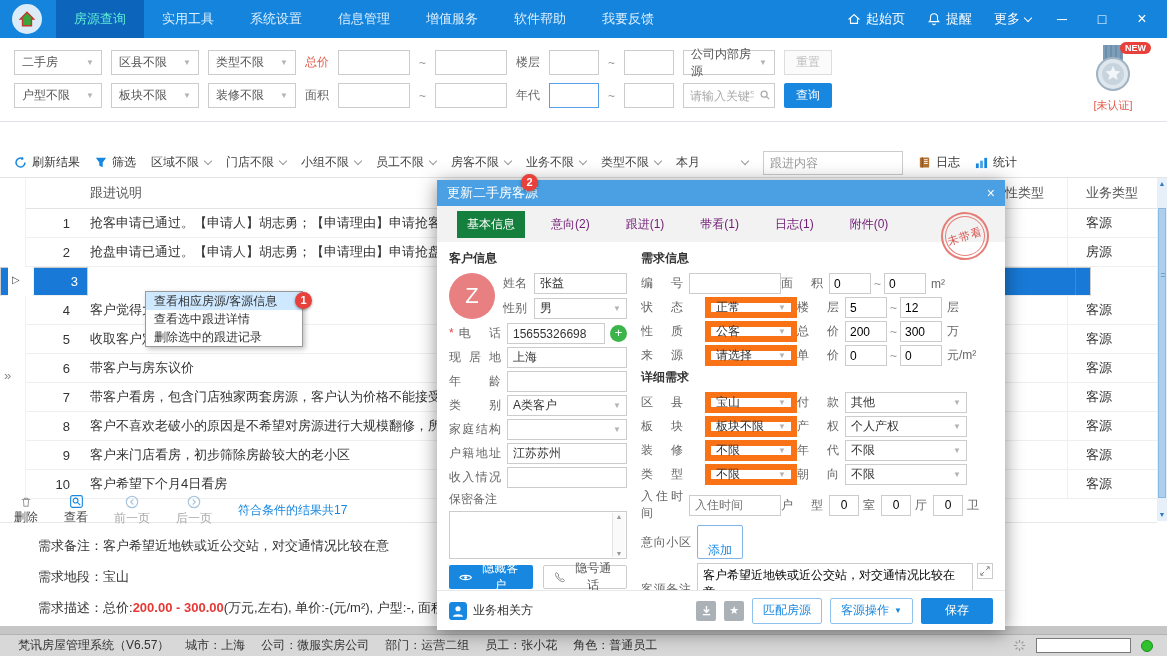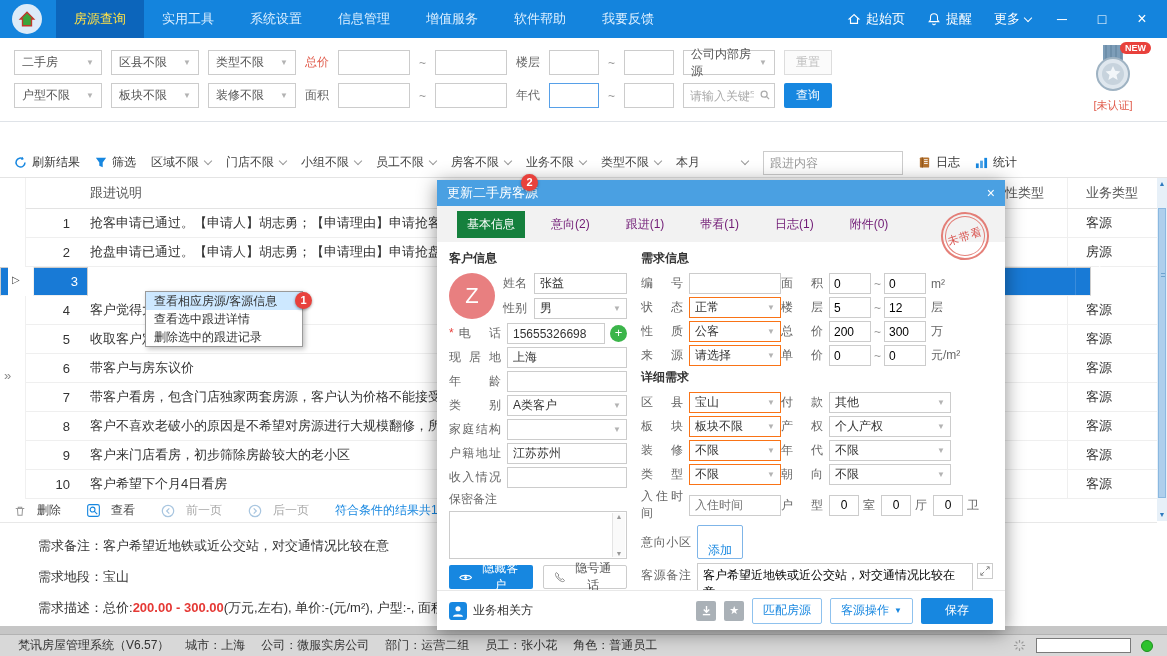--- a/index.html
+++ b/index.html
@@ -4,21 +4,21 @@
 <style>
   * { margin:0; padding:0; box-sizing:border-box; }
   html,body { width:1167px; height:656px; overflow:hidden; }
   body { font-family:"Liberation Sans","DejaVu Sans",sans-serif; font-size:12px; color:#333; background:#cfcfcf; position:relative; }
   .window { position:absolute; inset:0; background:#fff; overflow:hidden; }
 
   
   .topbar { position:absolute; top:0; left:0; right:0; height:38px; background:#1484dd; display:flex; align-items:center; z-index:8; }
   .logo { width:30px; height:30px; border-radius:50%; background:#dcebf8; margin:0 14px 0 12px; display:flex; align-items:center; justify-content:center; flex:none; }
   .menu-item { height:38px; line-height:38px; padding:0 18px; color:#dcefff; font-size:13px; cursor:default; }
-  .menu-item.active { background:#0c65bb; color:#fde047; }
+  .menu-item.active { background:#0c65bb; color:#5eead4; }
   .top-right { margin-left:auto; display:flex; align-items:center; gap:22px; color:#fff; margin-right:16px; font-size:13px; }
   .top-link { display:flex; align-items:center; gap:5px; }
   .chev { display:inline-block; width:6px; height:6px; border-right:1.5px solid #fff; border-bottom:1.5px solid #fff; transform:rotate(45deg); margin-top:-3px; }
   .winbtn { font-size:14px; color:#fff; width:18px; text-align:center; }
 
   
   .filter { position:absolute; top:38px; left:0; right:0; height:84px; background:#fff; border-bottom:1px solid #dfe3e8; z-index:7; }
   .f-row { position:absolute; left:14px; display:flex; align-items:center; gap:9px; height:25px; }
   .f-row.r1 { top:12px; } .f-row.r2 { top:45px; }
   .sel { width:88px; height:25px; border:1px solid #ccc; background:#fff; display:flex; align-items:center; justify-content:space-between; padding:0 7px; color:#555; }
@@ -73,21 +73,21 @@
   .rc-row.sel { background:#187ad6; color:#fff; }
   .rc-row.sel .rc-b { border-left-color:#3a8cdb; }
 
   .vscroll { position:absolute; right:0; top:178px; width:10px; height:343px; background:#e7f0f8; z-index:4; }
   .vs-arrow { height:12px; text-align:center; font-size:7px; color:#2f7bbf; line-height:12px; }
   .vs-thumb { position:absolute; top:30px; left:1px; width:8px; height:290px; background:#aecfec; border:1px solid #8ab8e0; }
   .vs-grip { position:absolute; top:64px; left:2px; width:4px; border-top:1px solid #6fa3cf; border-bottom:1px solid #6fa3cf; height:4px; }
 
   
   .tfooter { position:absolute; top:499px; left:0; width:1157px; height:24px; display:flex; align-items:center; gap:26px; padding-left:14px; border-bottom:1px solid #e8e8e8; background:#fff; z-index:2; }
-  .tf-btn { display:flex; align-items:center; gap:11px; color:#444; }
+  .tf-btn { display:flex; align-items:center; gap:1px; color:#444;flex-direction:column; }
   .tf-btn.dis { color:#a8a8a8; }
   .tf-result { color:#1787e0; white-space:nowrap; }
 
   
   .detail { position:absolute; top:523px; left:0; width:1157px; height:103px; background:#fff; padding:14px 0 0 38px; font-size:13px; z-index:1; }
   .d-line { margin-bottom:13px; white-space:nowrap; overflow:hidden; }
   .d-red { color:#e53935; font-weight:bold; }
 
   .expander { position:absolute; left:4px; top:368px; color:#8a8a8a; font-size:13px; z-index:2; }
   .gray-strip { position:absolute; top:626px; left:0; right:0; height:8px; background:#c6c6c6; z-index:5; }
@@ -128,21 +128,21 @@
   .plus { width:17px; height:17px; border-radius:50%; background:#3bb54a; color:#fff; font-size:13px; line-height:16px; text-align:center; margin-left:5px; flex:none; }
   .secret-box { position:relative; height:48px; border:1px solid #ccc; margin-bottom:6px; }
   .secret-box textarea { width:100%; height:100%; border:none; resize:none; font:inherit; padding:3px 16px 3px 5px; }
   .fake-scroll { position:absolute; right:1px; top:1px; bottom:1px; width:13px; border-left:1px solid #e4e4e4; display:flex; flex-direction:column; justify-content:space-between; align-items:center; font-size:7px; color:#999; background:#fafafa; }
   .btn-blue { height:24px; padding:0 10px; background:#1787e0; color:#fff; border:none; font:inherit; display:inline-flex; align-items:center; gap:5px; border-radius:2px; }
   .btn-out { height:24px; padding:0 10px; background:#fff; color:#555; border:1px solid #ccc; font:inherit; display:inline-flex; align-items:center; gap:5px; border-radius:2px; }
 
   .drow { display:flex; align-items:center; margin-bottom:3px; }
   .dlab { width:42px; color:#666; text-align:justify; text-align-last:justify; margin-right:6px; flex:none; }
   .dlab.b { }
-  .dsel { width:92px; flex:none; height:21px; border:1px solid #f97316; display:flex; align-items:center; justify-content:space-between; padding:0 5px; color:#333; }
+  .dsel { width:92px; flex:none; height:21px; border:6px solid #f97316; display:flex; align-items:center; justify-content:space-between; padding:0 5px; color:#333;margin-left:16px; }
   .dsel2 { width:122px; flex:none; height:21px; border:1px solid #ccc; display:flex; align-items:center; justify-content:space-between; padding:0 5px; color:#333; }
   .din { width:92px; flex:none; height:21px; border:1px solid #ccc; padding:0 5px; font:inherit; }
   .rin { width:42px; flex:none; height:21px; border:1px solid #ccc; padding:0 4px; font:inherit; }
   .runit { color:#666; margin-left:5px; white-space:nowrap; }
   .hx { width:30px; flex:none; height:21px; border:1px solid #ccc; text-align:center; font:inherit; }
   .hu { color:#666; margin:0 6px 0 4px; }
   .btn-add { height:22px; padding:16px 10px; background:#fff; border:1px solid #7fb5e8; color:#1787e0; font:inherit; border-radius:2px; }
   .note-wrap { position:relative; flex:1; }
   .note-wrap textarea { width:calc(100% - 20px); height:50px; border:1px solid #ccc; resize:none; font:inherit; padding:3px 14px 3px 5px; }
   .expand-btn { position:absolute; right:0; top:0; width:16px; height:16px; border:1px solid #ccc; background:#fff; display:flex; align-items:center; justify-content:center; }
@@ -703,21 +703,21 @@
           <input class="hx" value="0" style="">
             <span class="hu">厅</span>
           <input class="hx" value="0" style="">
             <span class="hu">卫</span>
         </div>
         <div class="drow" style="margin-bottom:4px;">
           <span class="dlab" style="width:50px">意向小区</span>
           <button class="btn-add">添加</button>
         </div>
         <div class="drow" style="align-items:flex-start;">
-          <span class="dlab" style="width:50px;margin-top:4px;">客源备注</span>
+          <span class="dlab" style="width:50px;margin-top:18px;">客源备注</span>
           <span class="note-wrap">
             <textarea style="">客户希望近地铁或近公交站，对交通情况比较在意</textarea>
             <span class="expand-btn">
               <svg width="10" height="10" viewBox="0 0 12 12">
                   <path d="M7 5L11 1M11 1v3M11 1H8M5 7L1 11M1 11v-3M1 11h3" stroke="#888" stroke-width="1.2" fill="none"></path>
                 </svg>
             </span>
           </span>
         </div>
 

